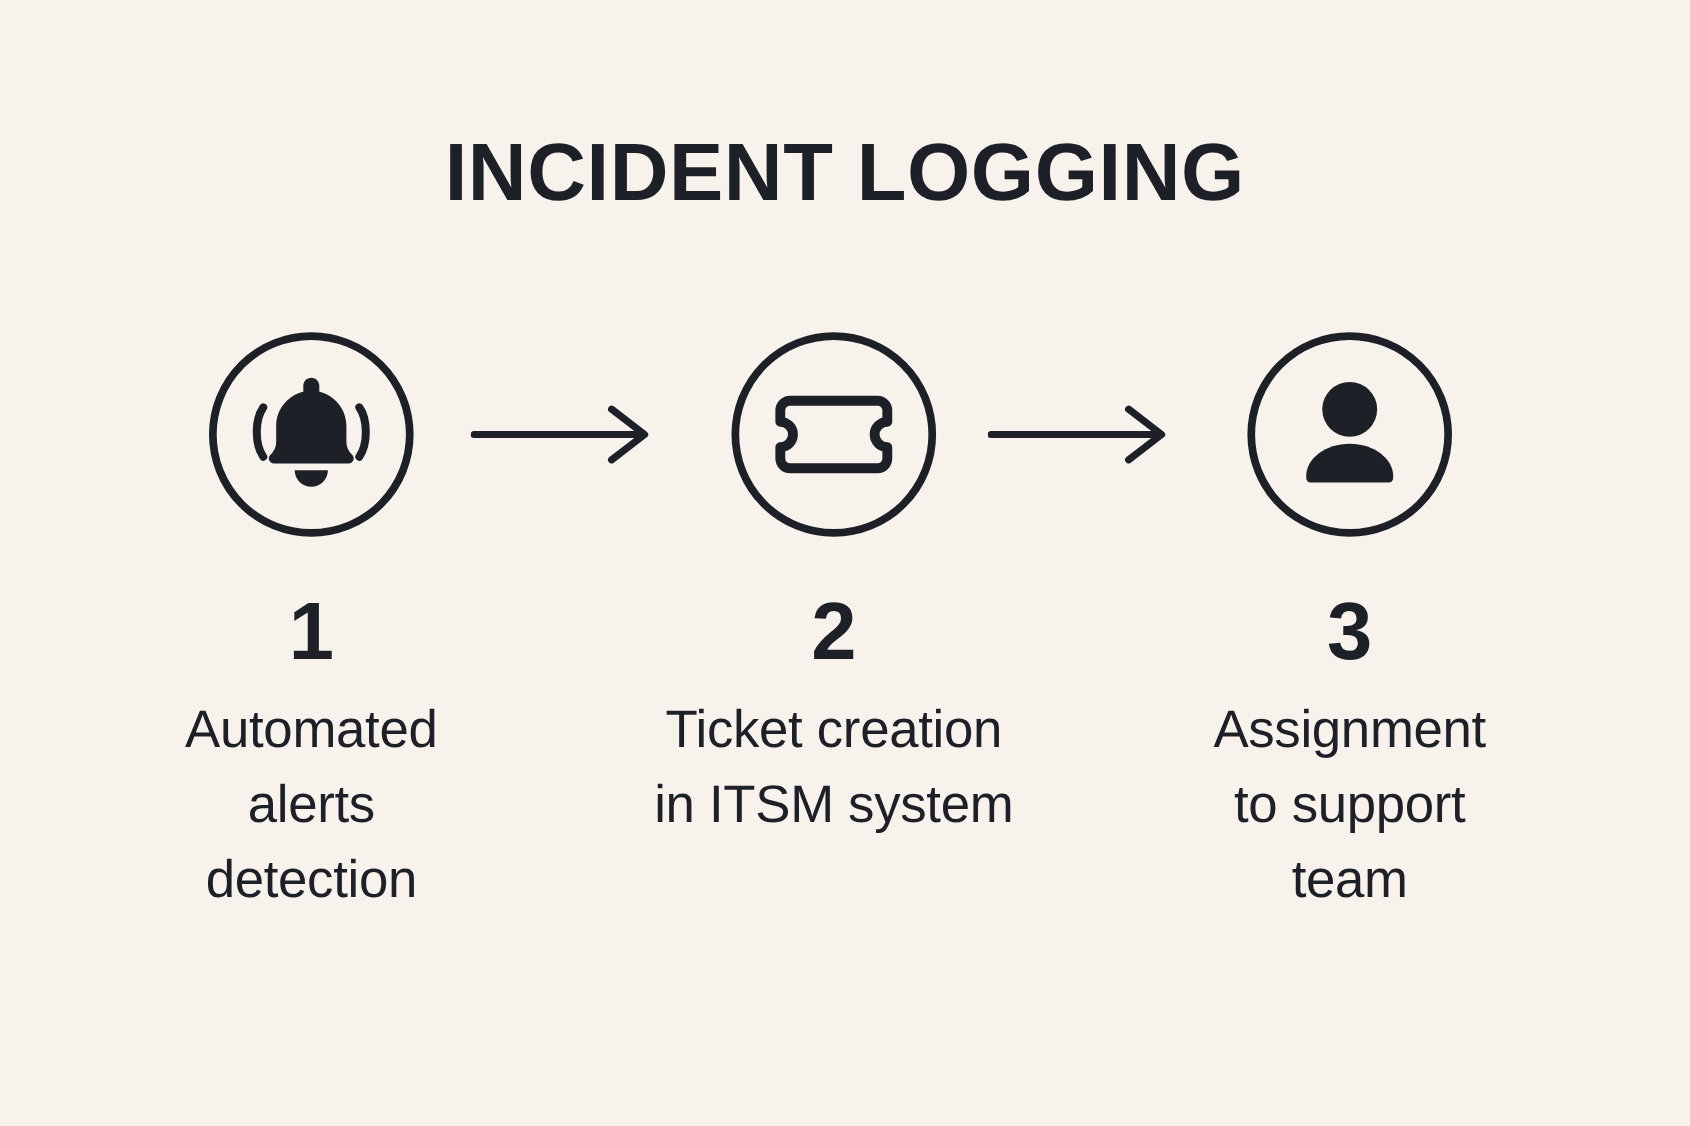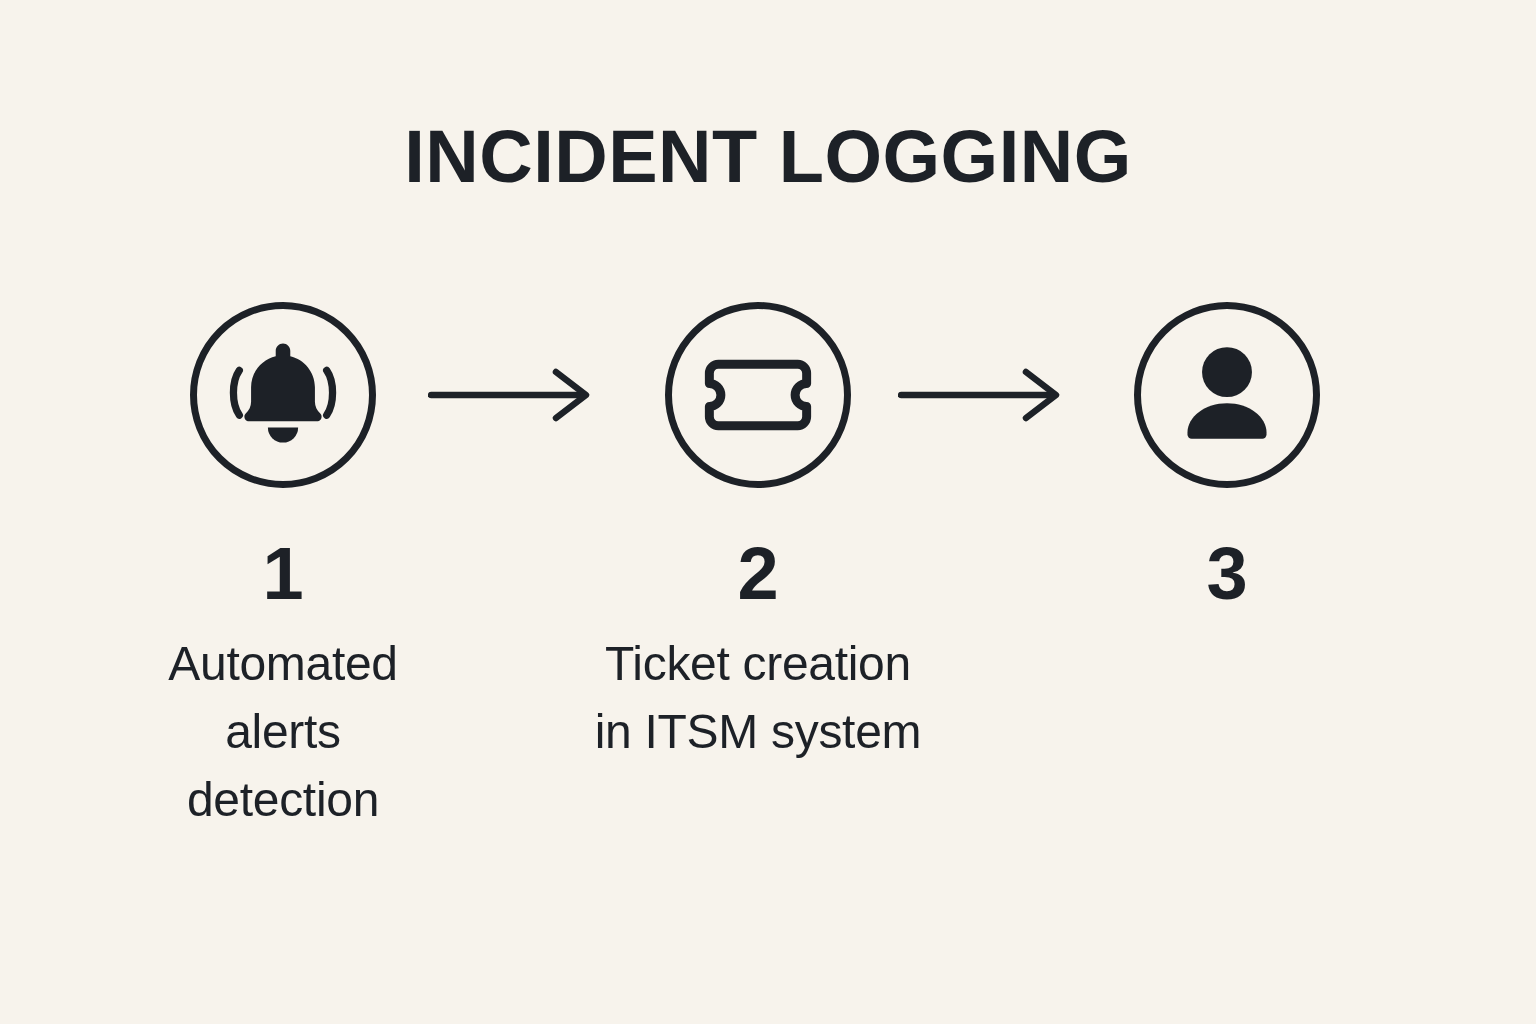--- a/index.html
+++ b/index.html
@@ -130,14 +130,17 @@
 
   <div class="num n1">1</div>
   <div class="num n2">2</div>
   <div class="num n3">3</div>
 
   <div class="label l2">Ticket creation
 in ITSM system</div>
   <div class="label l1">Automated
 alerts
 detection</div>
+  <div class="label l3">Assignment
+to support
+team</div>
 
 </div>
 
 </body></html>

